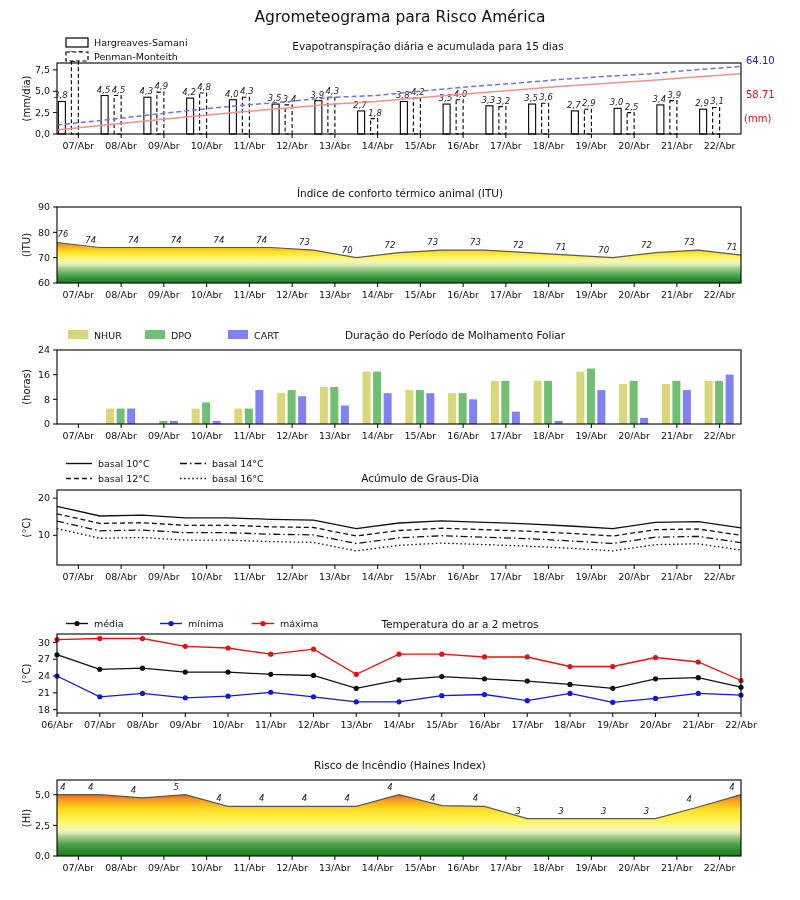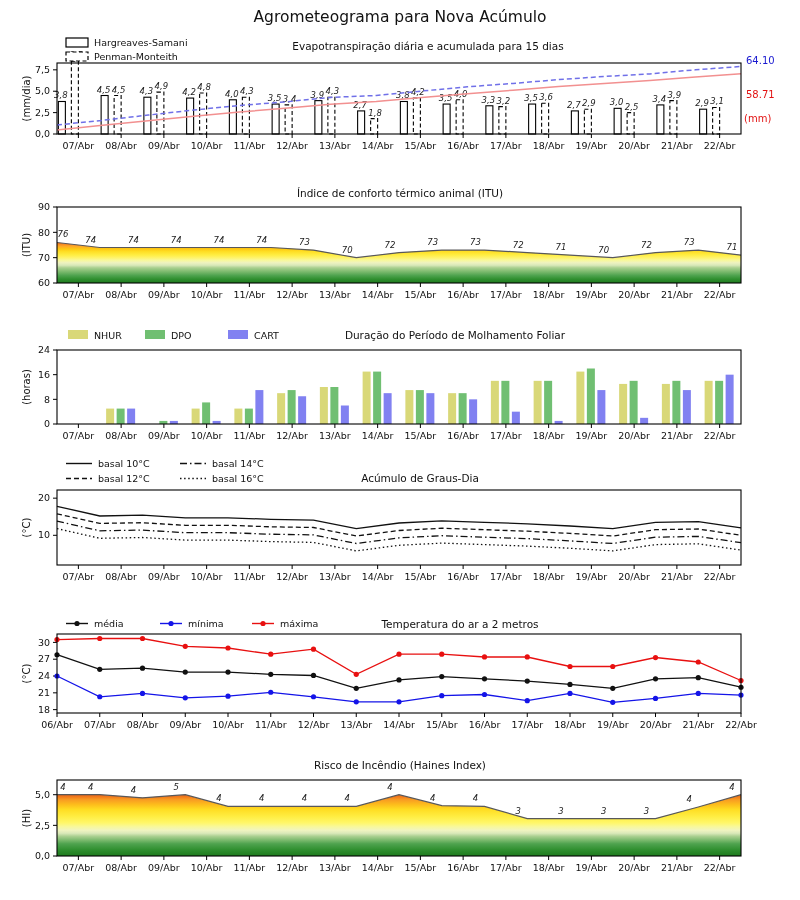--- a/index.html
+++ b/index.html
@@ -6,21 +6,21 @@
   #figure{position:relative;width:800px;height:900px;background:#ffffff;
           font-family:"DejaVu Sans", sans-serif;overflow:hidden;}
   #main-title{position:absolute;top:8px;left:0;width:800px;text-align:center;
               font-size:15.5px;color:#111;}
   #chart-svg{position:absolute;top:0;left:0;}
 </style>
 </head>
 <body>
 
 <div id="figure">
-  <div id="main-title">Agrometeograma para Nova Acúmulo</div>
+  <div id="main-title">Agrometeograma para Risco América</div>
   <svg id="chart-svg" width="800" height="900" viewBox="0 0 800 900">
       <text x="428" y="50" text-anchor="middle" font-size="10.5" fill="#111">Evapotranspiração diária e acumulada para 15 dias</text>
       <text x="30" y="98.5" text-anchor="middle" font-size="10" fill="#111" transform="rotate(-90 30 98.5)">(mm/dia)</text>
       <line x1="53" y1="134" x2="57" y2="134" stroke="#000" stroke-width="1"></line>
       <text x="50" y="137.2" text-anchor="end" font-size="9.5" fill="#111">0,0</text>
       <line x1="53" y1="112.6144578313253" x2="57" y2="112.6144578313253" stroke="#000" stroke-width="1"></line>
       <text x="50" y="115.8144578313253" text-anchor="end" font-size="9.5" fill="#111">2,5</text>
       <line x1="53" y1="91.2289156626506" x2="57" y2="91.2289156626506" stroke="#000" stroke-width="1"></line>
       <text x="50" y="94.42891566265061" text-anchor="end" font-size="9.5" fill="#111">5,0</text>
       <line x1="53" y1="69.8433734939759" x2="57" y2="69.8433734939759" stroke="#000" stroke-width="1"></line>

